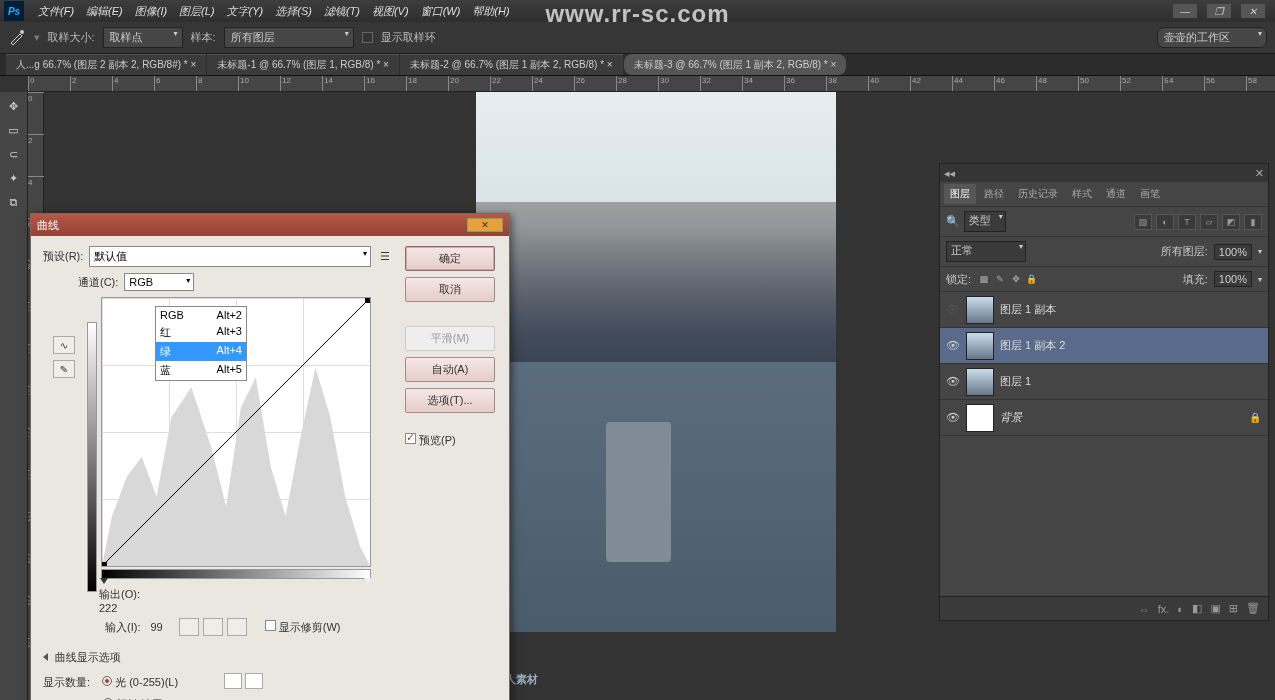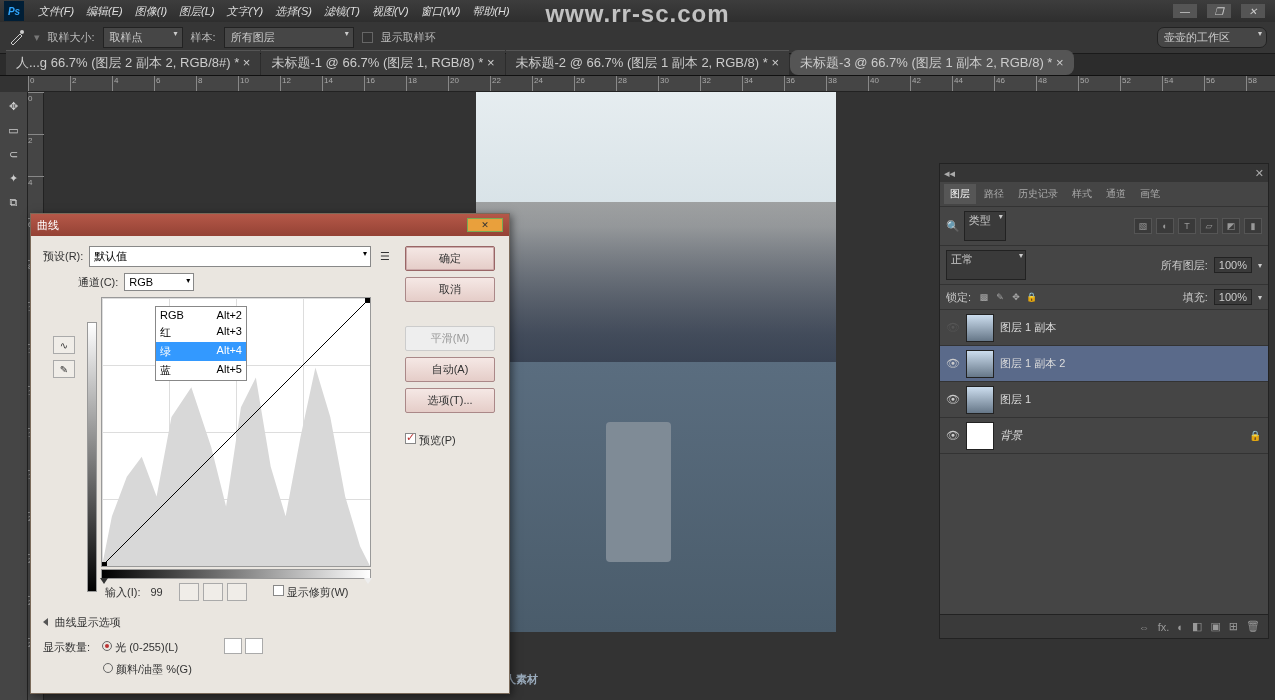--- a/index.html
+++ b/index.html
@@ -15,21 +15,21 @@
 
 .optionsbar { height: 32px; background: #363636; border-bottom: 1px solid #1a1a1a; display: flex; align-items: center; padding: 0 8px; gap: 8px; }
 .dropdown { background: #464646; border: 1px solid #222; padding: 2px 18px 2px 6px; color: #ccc; position: relative; min-width: 80px; }
 .dropdown::after { content: "▾"; position: absolute; right: 4px; top: 1px; font-size: 8px; }
 .opt-label { color: #bbb; }
 .checkbox { width: 11px; height: 11px; border: 1px solid #666; background: #333; display: inline-block; }
 .workspace-dd { margin-left: auto; border-radius: 7px; }
 
 
 .tabs-row { height: 22px; background: #2c2c2c; display: flex; align-items: flex-end; padding-left: 6px; border-bottom: 1px solid #111; }
-.doc-tab { padding: 3px 10px; background: #3b3b3b; color: #ccc; margin-right: 1px; border-top: 1px solid #555; font-size: 13px; position: relative; }
+.doc-tab { padding: 3px 10px; background: #3b3b3b; color: #ccc; margin-right: 1px; border-top: 1px solid #555; font-size: 10px; position: relative; }
 .doc-tab.active { background: #555555; border-radius: 8px; }
 
 
 .ruler-h { height: 16px; background: #454545; display: flex; border-bottom: 1px solid #222; margin-left: 28px; position: relative; overflow: hidden; }
 .ruler-h .tick { position: absolute; top: 0; font-size: 8px; color: #aaa; border-left: 1px solid #888; height: 16px; padding-left: 1px; }
 
 
 .workarea { display: flex; height: calc(700px - 22px - 32px - 22px - 16px); }
 .toolbar { width: 28px; background: #454545; border-right: 1px solid #222; display: flex; flex-direction: column; padding-top: 2px; }
 .ruler-v { width: 16px; background: #454545; border-right: 1px solid #222; position: relative; }
@@ -86,21 +86,21 @@
 
 .rpanel { position: absolute; right: 6px; top: 163px; width: 330px; background: #454545; border: 1px solid #222; }
 .rpanel-head { height: 18px; background: #353535; display: flex; align-items: center; justify-content: space-between; padding: 0 4px; font-size: 9px; color: #aaa; }
 .rpanel-tabs { display: flex; padding: 2px 4px; gap: 2px; background: #454545; }
 .rtab { padding: 3px 6px; color: #aaa; font-size: 10px; }
 .rtab.on { background: #565656; color: #fff; }
 .filter-row { display: flex; align-items: center; padding: 4px 6px; gap: 4px; border-top: 1px solid #333; border-bottom: 1px solid #333; }
 .search-icon { font-size: 11px; }
 .filter-ico { width: 18px; height: 16px; border: 1px solid #555; background: #3a3a3a; display: flex; align-items: center; justify-content: center; font-size: 9px; color: #999; }
 .blend-row, .lock-row { display: flex; align-items: center; padding: 4px 6px; gap: 6px; border-bottom: 1px solid #333; font-size: 10px; }
-.mini-dd { background: #3a3a3a; border: 1px solid #222; padding: 1px 14px 12px 4px; position: relative; color: #ccc; }
+.mini-dd { background: #3a3a3a; border: 1px solid #222; padding: 1px 14px 3px 4px; position: relative; color: #ccc; }
 .mini-dd::after { content: "▾"; position: absolute; right: 2px; top: 0; font-size: 8px; }
 .pct-box { background: #3a3a3a; border: 1px solid #222; padding: 1px 4px; color: #ccc; }
 .lock-icons { display: flex; gap: 2px; }
 .lock-ico { width: 14px; height: 14px; display: flex; align-items: center; justify-content: center; font-size: 9px; color: #aaa; }
 .layers { }
 .layer { display: flex; align-items: center; height: 36px; border-bottom: 1px solid #333; padding: 0 6px; gap: 6px; }
 .layer.sel { background: #5a6a8a; }
 .eye { width: 14px; font-size: 11px; color: #ccc; }
 .eye.off { color: #555; }
 .thumb { width: 28px; height: 28px; background: linear-gradient(#cde,#678); border: 1px solid #222; }
@@ -283,32 +283,36 @@
           <line x1="0" y1="270" x2="270" y2="0" stroke="#000" stroke-width="1"></line>
           <rect x="0" y="266" width="5" height="5" fill="#000"></rect>
           <rect x="265" y="0" width="5" height="5" fill="#000"></rect>
         </svg>
       </div>
       <div class="gradient-h">
         <div class="slider-tri" style="left:-2px"></div>
         <div class="slider-tri" style="right:-2px;border-top-color:#eee"></div>
       </div>
 
+      <div class="io-row">
+        <span class="lbl">输出(O):</span><br>
+        <span>222</span>
+      </div>
       <div class="row" style="margin-top:4px">
         <span style="width:56px"></span>
         <span class="lbl">输入(I):</span>
         <span style="display:flex;flex-direction:column;margin-left:4px">
             <span>99</span>
           </span>
         <span class="eyedrops">
           <span class="eyedrop-btn"></span>
           <span class="eyedrop-btn"></span>
           <span class="eyedrop-btn"></span>
         </span>
-        <span style="margin-left:20px"><span class="check2"></span> <span>显示修剪(W)</span></span>
+        <span style="margin-left:12px"><span class="check2"></span> <span>显示修剪(W)</span></span>
       </div>
 
       <div class="sect-hdr" style="margin-top:14px">
         <span class="expand-caret"></span>
         <span>曲线显示选项</span>
       </div>
       <div class="row" style="margin-top:8px">
         <span class="lbl">显示数量:</span>
         <span style="margin-left:6px"><span class="radio on"></span> <span>光 (0-255)(L)</span></span>
         <span style="margin-left:40px"><span class="grid-btn"></span> <span class="grid-btn"></span></span>

